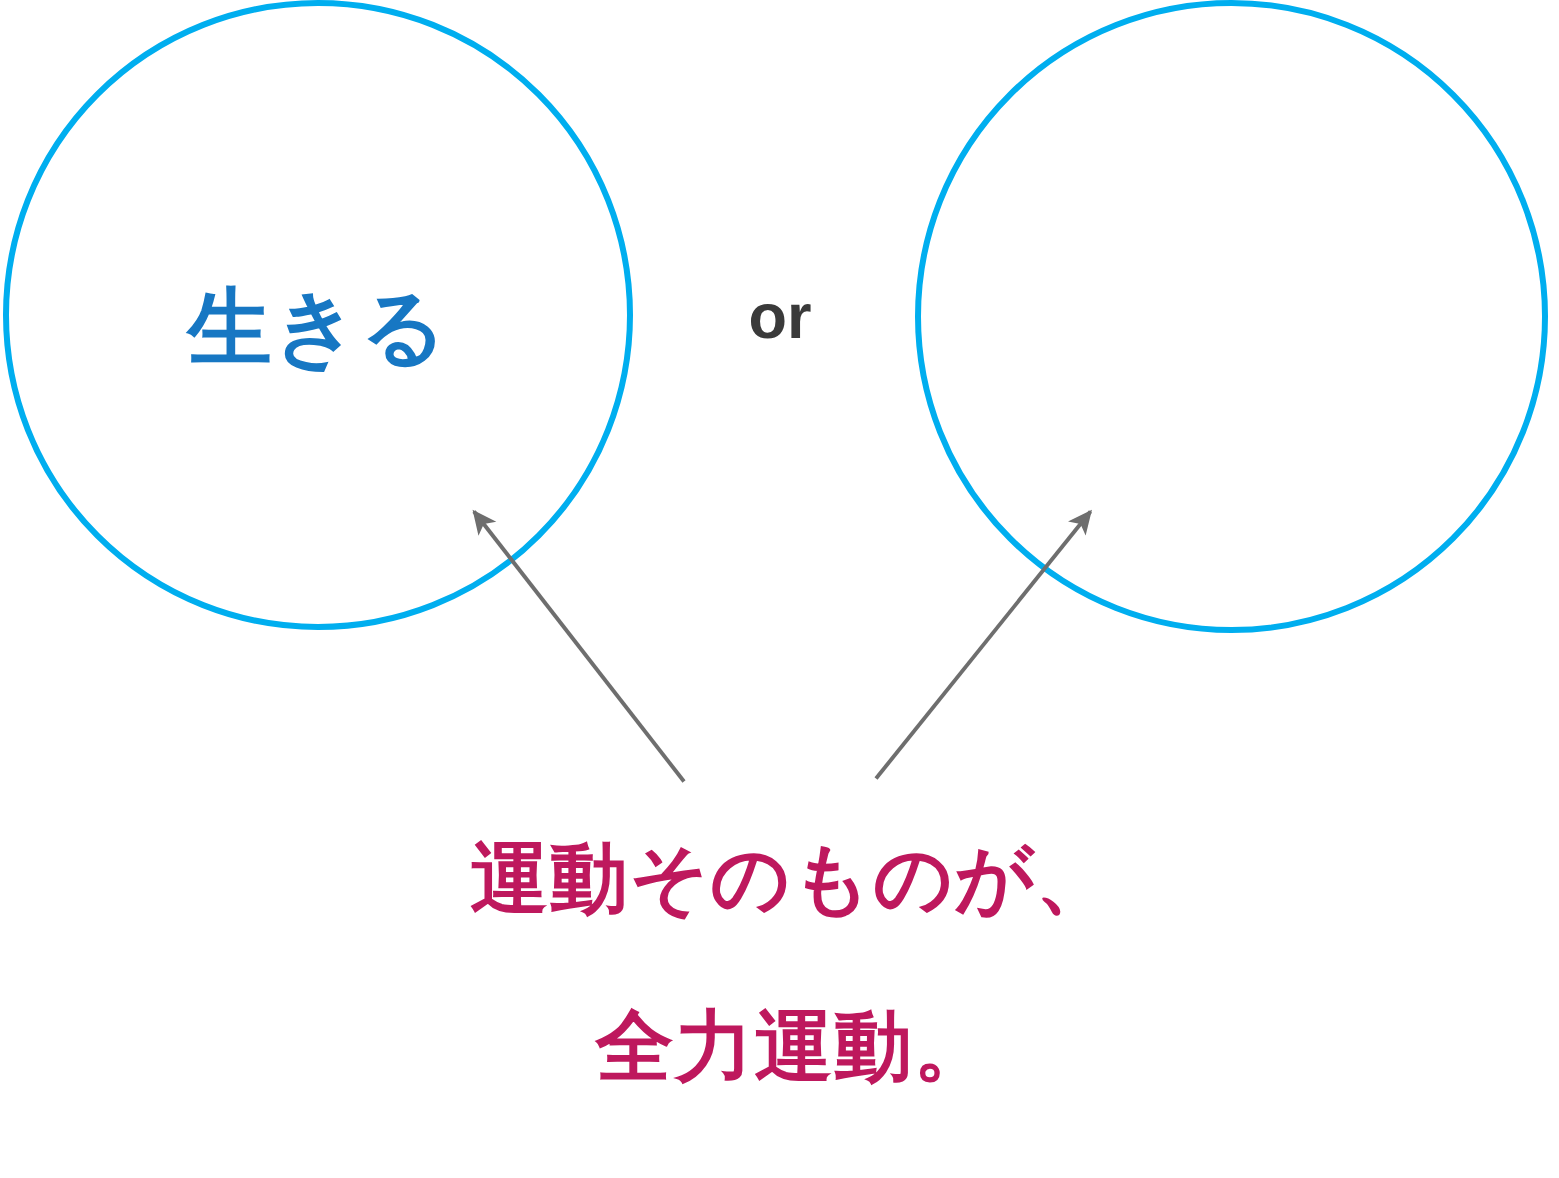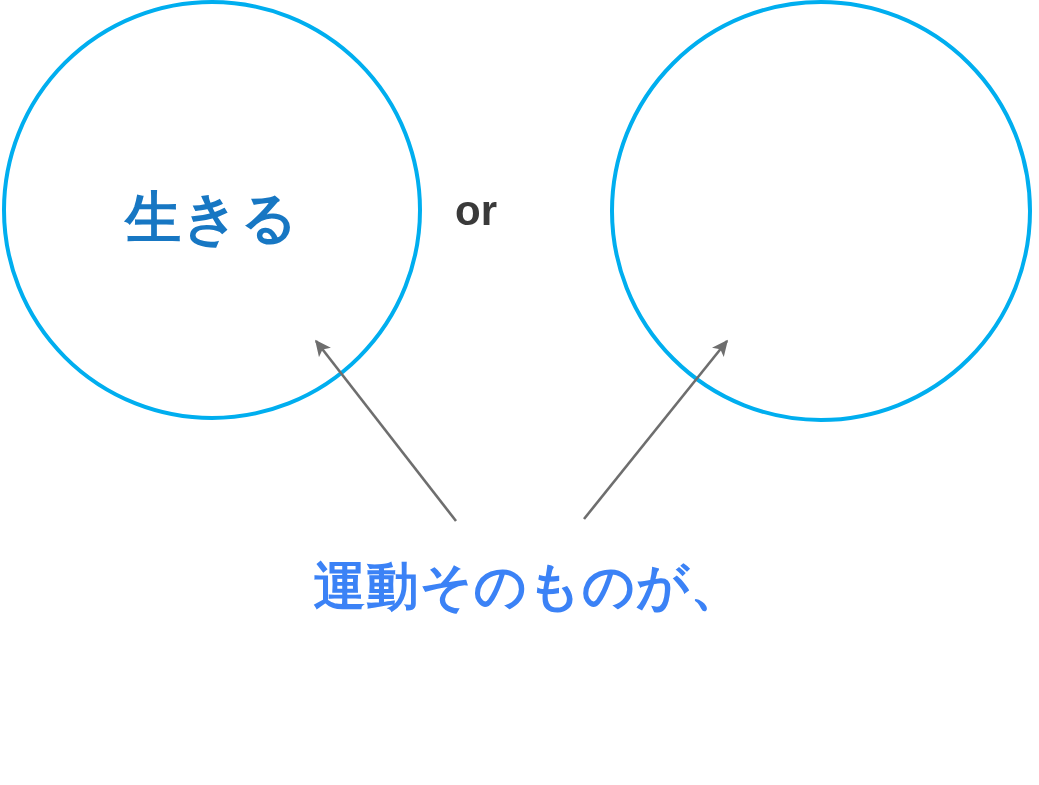--- a/index.html
+++ b/index.html
@@ -58,41 +58,41 @@
   #label-right {
     left: 608px;
     top: 190px;
     width: 424px;
   }
   #or-text {
     position: absolute;
     left: 455px;
     top: 190px;
     width: 130px;
-    text-align: left;
+    text-align: center;
     font-size: 42px;
     font-weight: bold;
     color: #3A3A3A;
     line-height: 1;
   }
   #arrows {
     position: absolute;
     left: 0;
     top: 0;
     width: 1039px;
     height: 785px;
     pointer-events: none;
   }
   #bottom-text {
     position: absolute;
     left: 0;
     top: 560px;
     width: 1039px;
     text-align: center;
-    color: #3b82f6;
+    color: #be185d;
   }
   .bottom-line {
     font-size: 52px;
     font-weight: bold;
     letter-spacing: 1px;
     line-height: 1;
     white-space: nowrap;
   }
   #bottom-line-1 {
     padding-left: 18px;
@@ -122,15 +122,16 @@
       <marker id="arrowhead-right" markerWidth="7" markerHeight="7" refX="5.6" refY="3.1" orient="auto" markerUnits="strokeWidth">
         <path d="M0,0.2 L6.2,3.1 L0,6.0 L1.5,3.1 Z" fill="#6E6E6E"></path>
       </marker>
     </defs>
     <line x1="456" y1="521" x2="316" y2="341" stroke="#6E6E6E" stroke-width="2.6" marker-end="url(#arrowhead-left)"></line>
     <line x1="584" y1="519" x2="727" y2="341" stroke="#6E6E6E" stroke-width="2.6" marker-end="url(#arrowhead-right)"></line>
   </svg>
 
   <div id="bottom-text">
     <div class="bottom-line" id="bottom-line-1">運動そのものが、</div>
+    <div class="bottom-line" id="bottom-line-2">全力運動。</div>
   </div>
 
 </div>
 
 </body></html>

